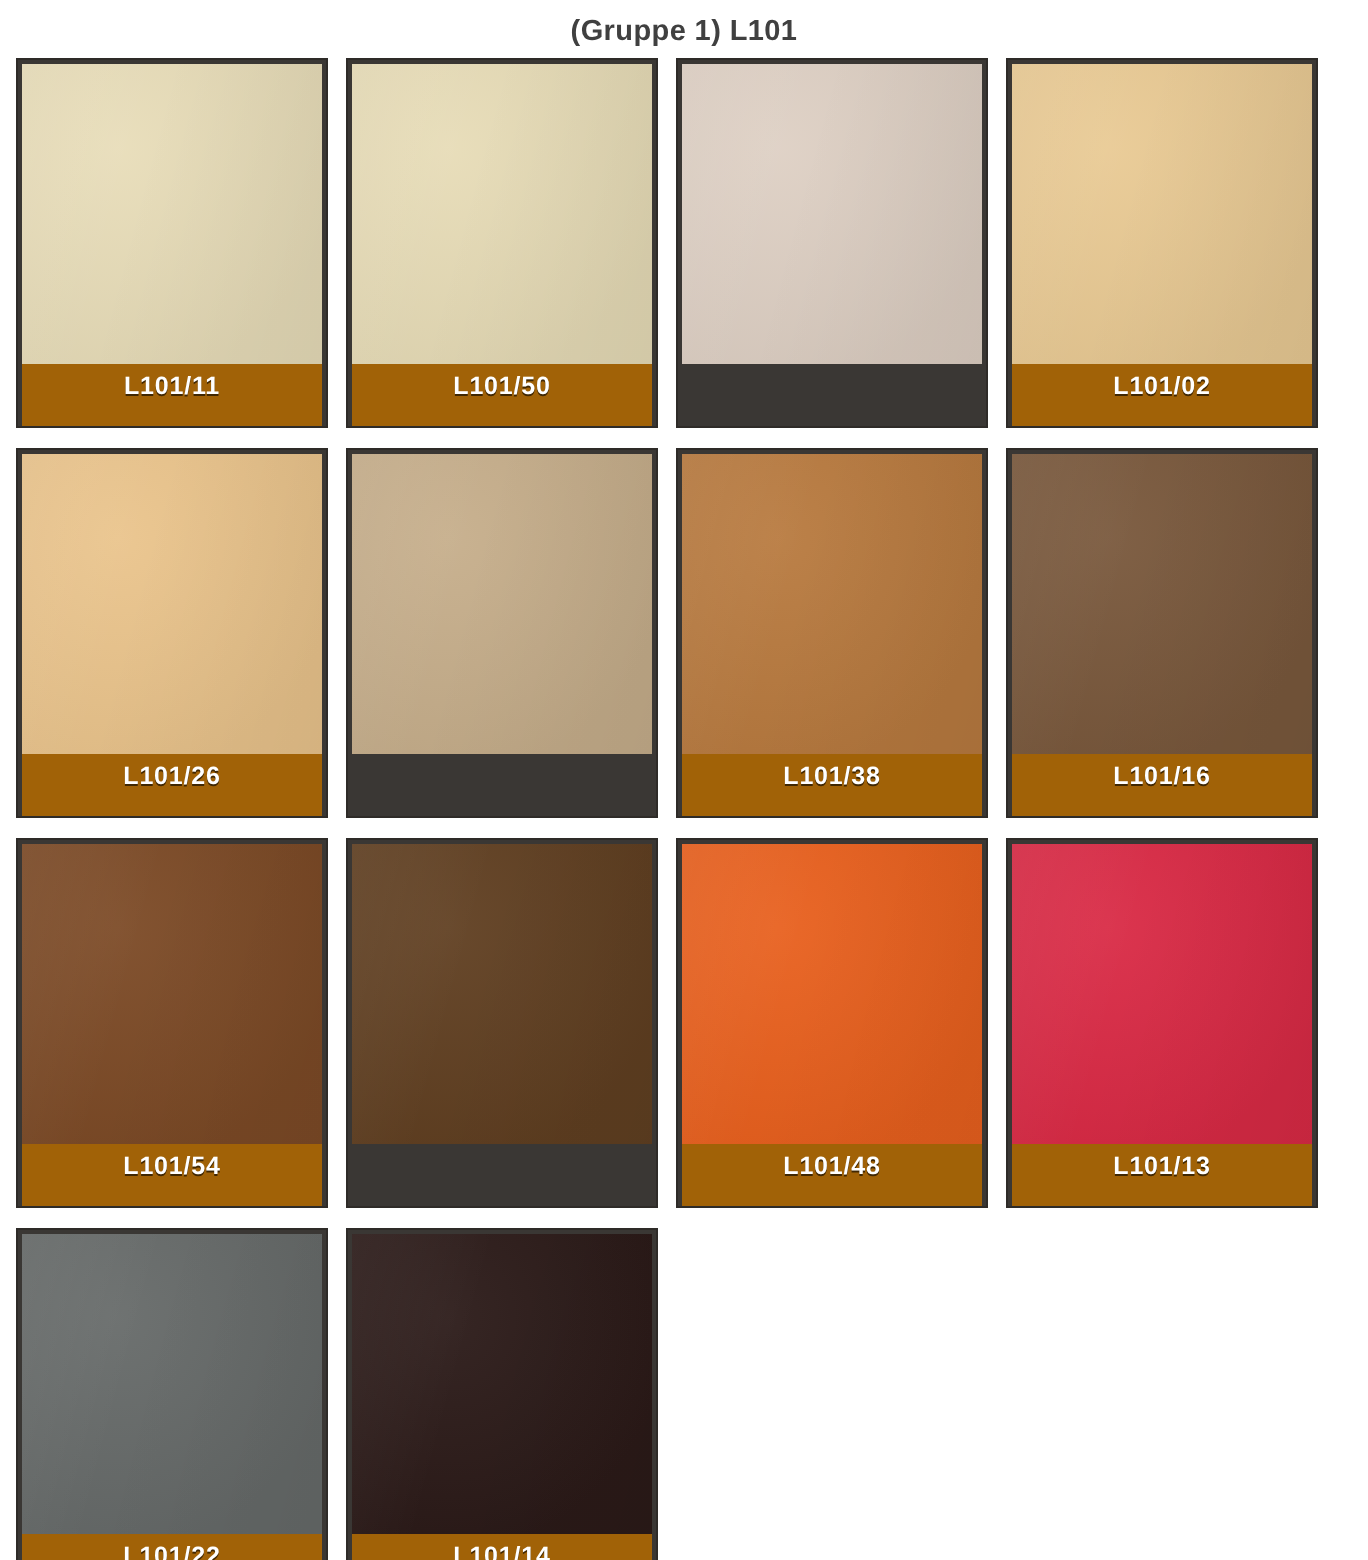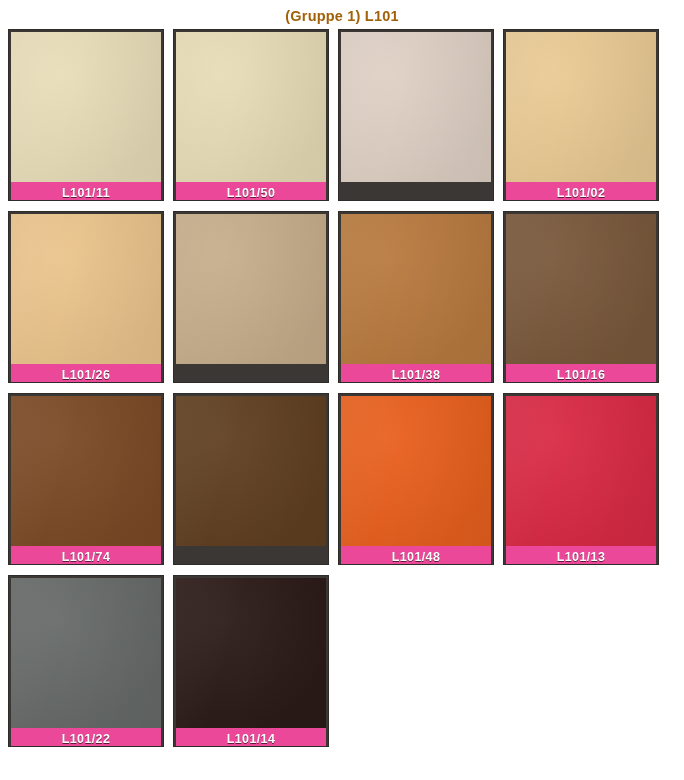--- a/index.html
+++ b/index.html
@@ -12,21 +12,21 @@
     height: 780px;
     font-family: "Liberation Sans", sans-serif;
     overflow: hidden;
     position: relative;
   }
 
   .page-title {
     text-align: center;
     font-size: 14.5px;
     font-weight: bold;
-    color: #a16207;
+    color: #404040;
     letter-spacing: 0.2px;
     padding-top: 5px;
     height: 24px;
     line-height: 22px;
   }
 
   .swatch-grid {
     padding: 0 8px;
     display: flex;
     flex-direction: column;
@@ -62,28 +62,28 @@
     content: "";
     position: absolute;
     inset: 0;
     background:
       linear-gradient(105deg, rgba(255,255,255,0.055) 0%, rgba(255,255,255,0) 38%, rgba(0,0,0,0.045) 100%),
       radial-gradient(ellipse at 32% 28%, rgba(255,255,255,0.05) 0%, rgba(0,0,0,0.05) 78%);
     pointer-events: none;
   }
 
   .swatch-label {
-    height: 18px;
+    height: 31px;
     line-height: 23px;
     text-align: center;
     color: #ffffff;
     font-size: 12.5px;
     font-weight: bold;
     letter-spacing: 0.4px;
-    background: #ec4899;
+    background: #a16207;
     text-shadow: 0 1px 0 rgba(0,0,0,0.6);
     white-space: nowrap;
   }
 
   .swatch-tile.is-empty {
     background: transparent;
     border-color: transparent;
     visibility: hidden;
   }
 </style>
@@ -123,21 +123,21 @@
         <div class="swatch-label">L101/38</div>
       </div>
       <div class="swatch-tile">
         <div class="swatch-color" style="background-color: rgb(121, 88, 60);"></div>
         <div class="swatch-label">L101/16</div>
       </div>
     </div>
     <div class="swatch-row">
       <div class="swatch-tile">
         <div class="swatch-color" style="background-color: rgb(124, 74, 38);"></div>
-        <div class="swatch-label">L101/74</div>
+        <div class="swatch-label">L101/54</div>
       </div>
       <div class="swatch-tile">
         <div class="swatch-color" style="background-color: rgb(96, 63, 33);"></div>
       </div>
       <div class="swatch-tile">
         <div class="swatch-color" style="background-color: rgb(232, 96, 30);"></div>
         <div class="swatch-label">L101/48</div>
       </div>
       <div class="swatch-tile">
         <div class="swatch-color" style="background-color: rgb(217, 42, 69);"></div>

